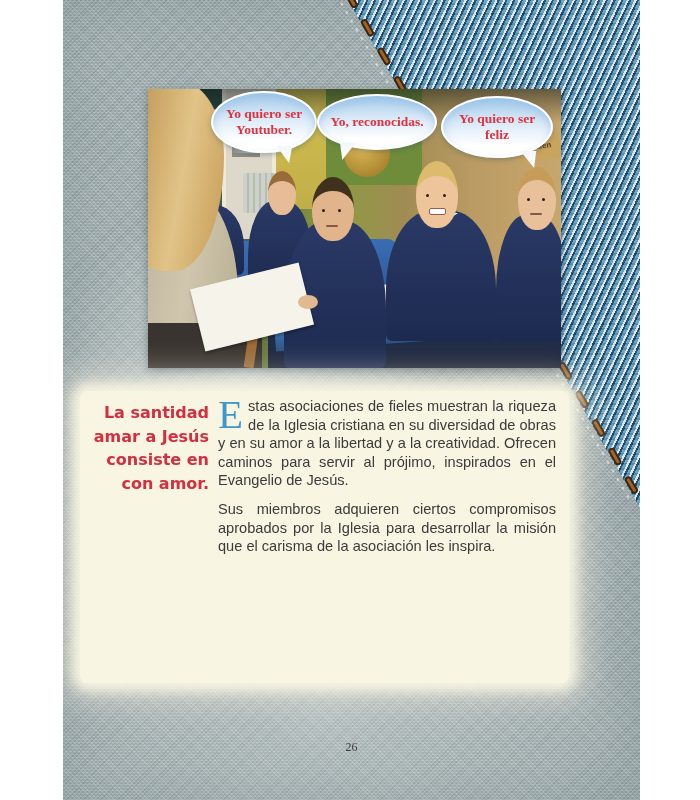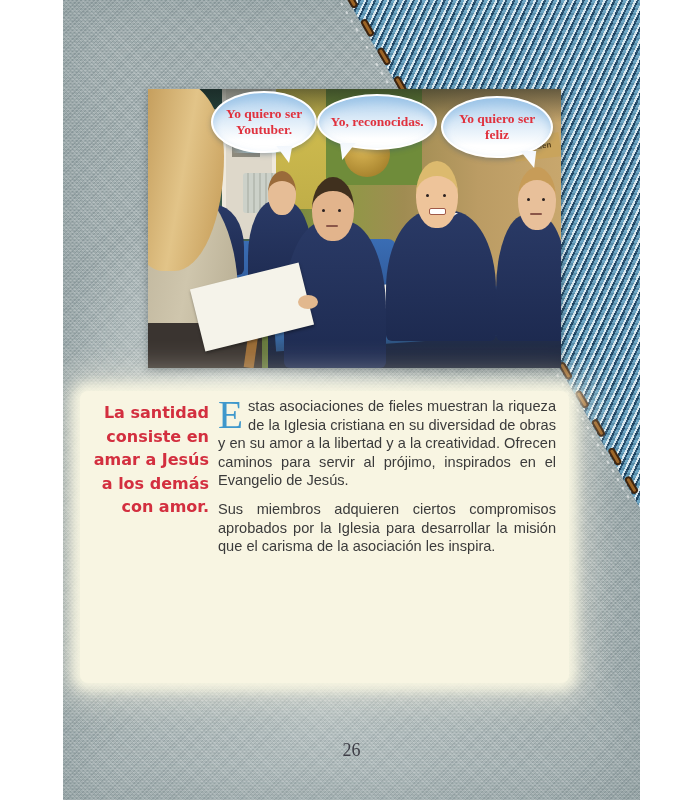--- a/index.html
+++ b/index.html
@@ -123,21 +123,21 @@
   }
   .bodytext p { margin:0 0 10px 0; }
   .dropcap {
     float:left; font-family:"Liberation Serif", serif;
     font-size:41px; line-height:33px; color:#3f98cc;
     margin:1px 5px 0 0; font-weight:normal;
   }
 
   .pagenum {
     position:absolute; left:0; top:740px; width:577px; text-align:center;
-    font-family:"Liberation Serif", serif; font-size:18px; color:#3d3d46; z-index:4;
+    font-family:"Liberation Serif", serif; font-size:12px; color:#3d3d46; z-index:4;
   }
 </style>
 </head>
 <body>
 
 <div class="canvas">
   <div class="page">
 
     <div class="denim-patch"></div>
 
@@ -221,23 +221,22 @@
     </div>
     <div class="bubble bubble-3">
       <span>Yo quiero ser</span>
       <span>feliz</span>
     </div>
 
     <div class="panel"></div>
 
     <div class="margin-quote">
       <div>La santidad</div>
+      <div>amar a Jesús</div>
       <div>consiste en</div>
-      <div>amar a Jesús</div>
-      <div>a los demás</div>
       <div>con amor.</div>
     </div>
 
     <div class="bodytext">
       <p><span class="dropcap">E</span><span>stas asociaciones de fieles muestran la riqueza de la Iglesia cristiana en su diversidad de obras y en su amor a la libertad y a la creatividad. Ofrecen caminos para servir al prójimo, inspirados en el Evangelio de Jesús.</span></p>
       <p>Sus miembros adquieren ciertos compromisos aprobados por la Iglesia para desarrollar la misión que el carisma de la asociación les inspira.</p>
     </div>
 
     <div class="pagenum">26</div>
   </div>

